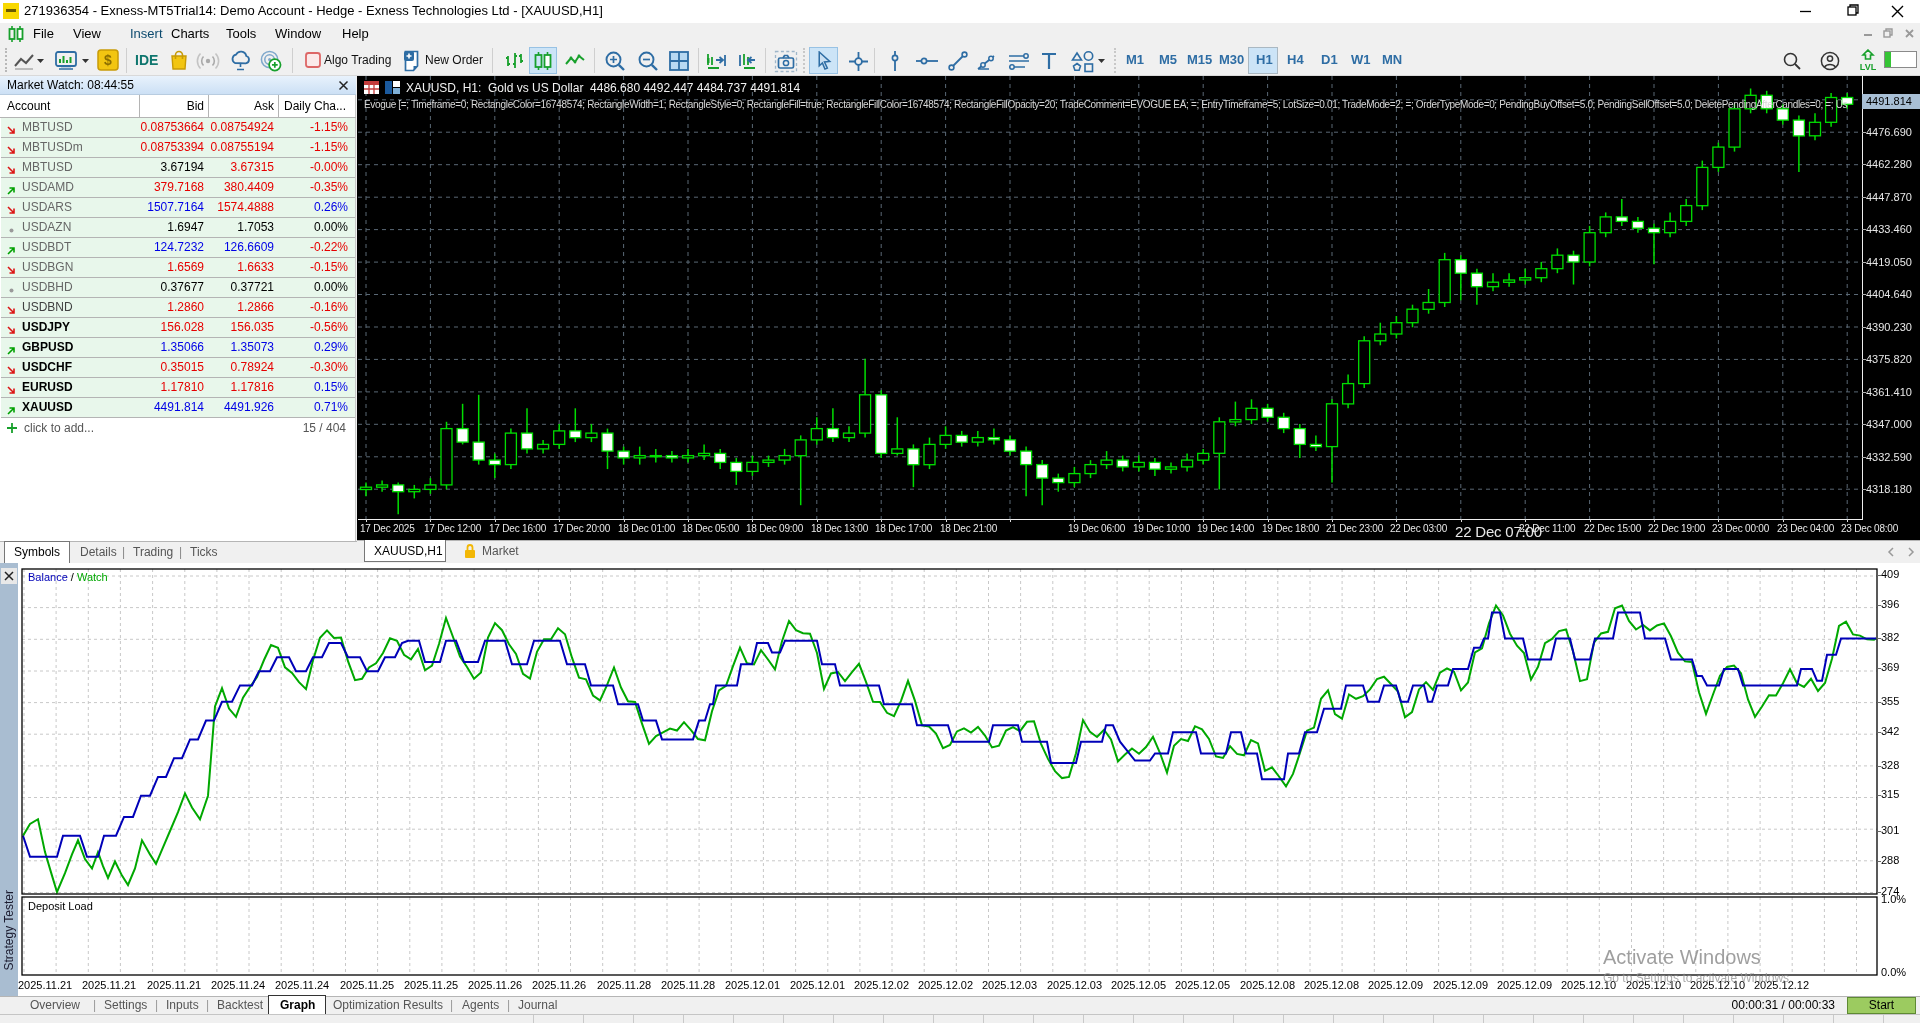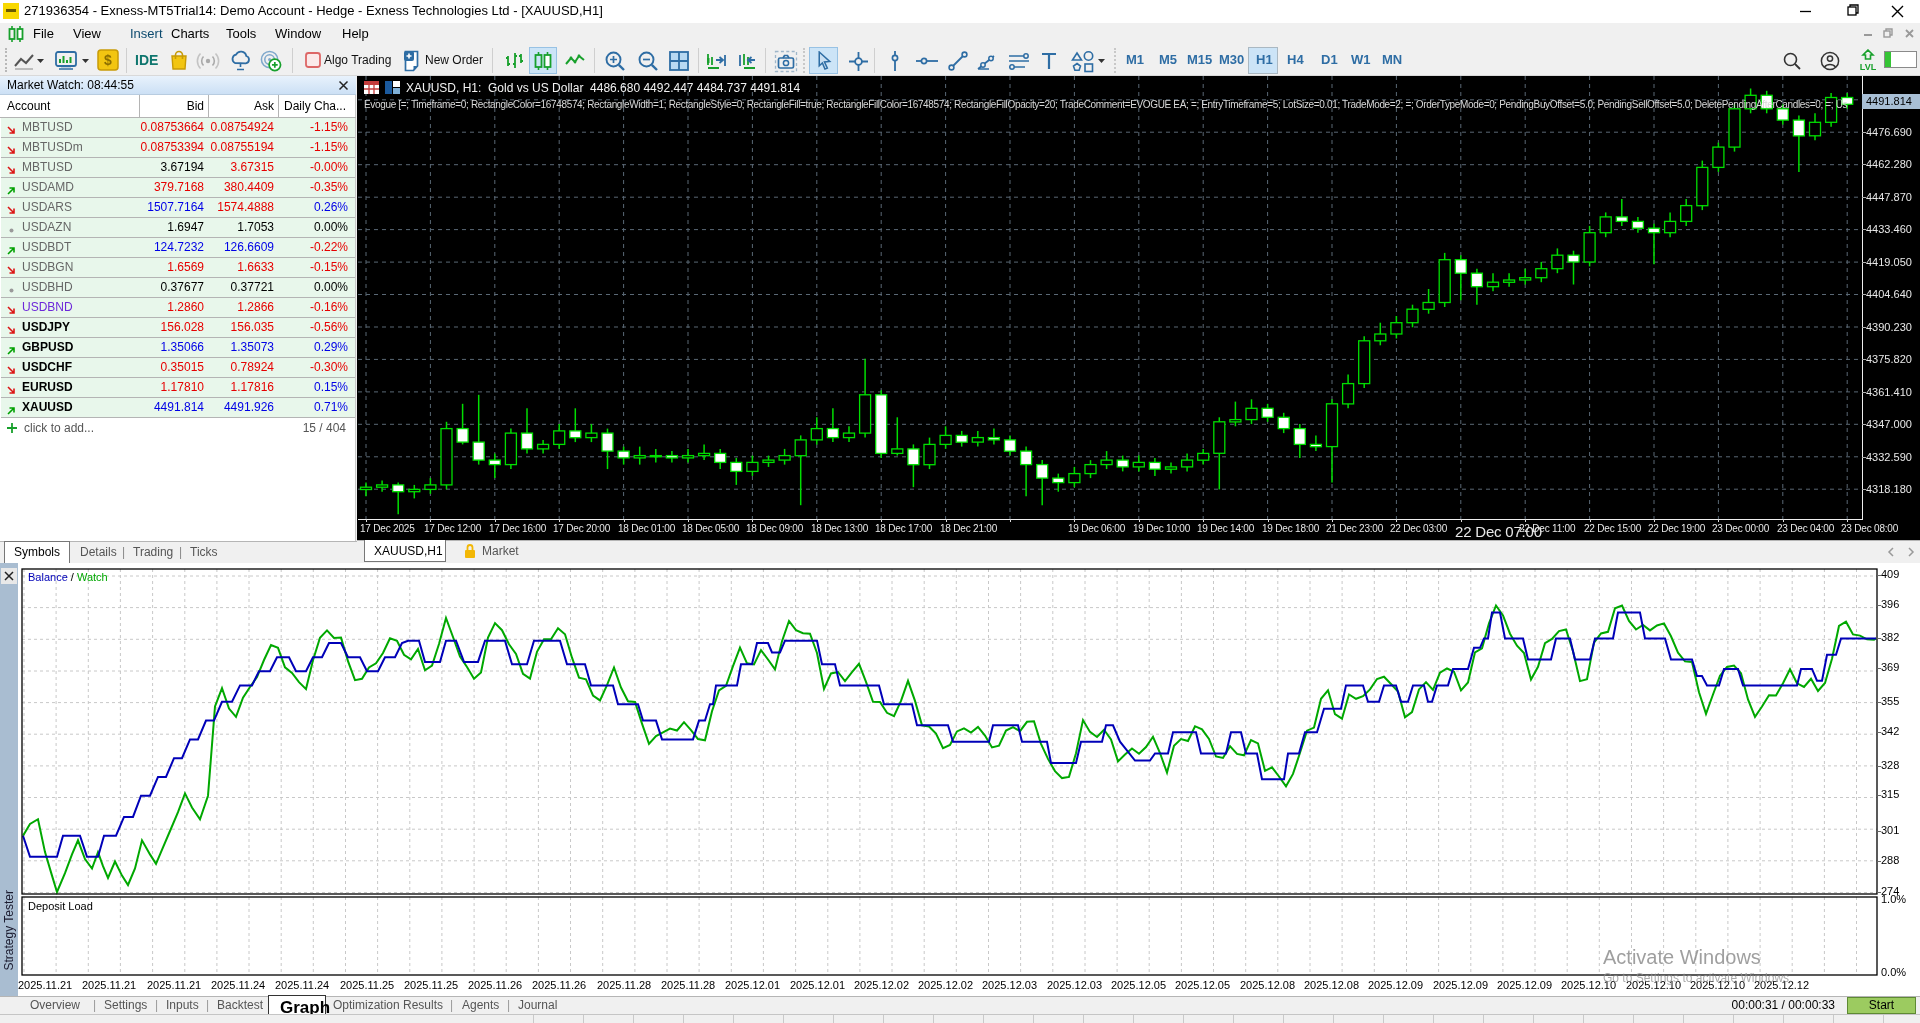--- a/index.html
+++ b/index.html
@@ -298,21 +298,21 @@
       <circle cx="5.5" cy="5.5" r="2" fill="#9A9A9A"></circle>
     </svg></div>
 <div style="position:absolute;left:22px;top:280px;font-size:12px;color:#666666;">USDBHD</div>
 <div style="position:absolute;left:100px;top:280px;width:104px;text-align:right;font-size:12px;color:#000000;">0.37677</div>
 <div style="position:absolute;left:170px;top:280px;width:104px;text-align:right;font-size:12px;color:#000000;">0.37721</div>
 <div style="position:absolute;left:240px;top:280px;width:108px;text-align:right;font-size:12px;color:#000000;">0.00%</div>
 <div style="position:absolute;left:1px;top:298px;width:354px;height:20px;background:#E8F7EB;border-bottom:1px solid #B4B4B4;"></div>
 <div style="position:absolute;left:6px;top:302px;"><svg width="11" height="11" viewBox="0 0 11 11">
       <path d="M2 2 L8 8 M8 3.5 V8 H3.5" stroke="#DC1414" stroke-width="1.6" fill="none"></path>
     </svg></div>
-<div style="position:absolute;left:22px;top:300px;font-size:12px;color:#6d28d9;">USDBND</div>
+<div style="position:absolute;left:22px;top:300px;font-size:12px;color:#404040;">USDBND</div>
 <div style="position:absolute;left:100px;top:300px;width:104px;text-align:right;font-size:12px;color:#E60000;">1.2860</div>
 <div style="position:absolute;left:170px;top:300px;width:104px;text-align:right;font-size:12px;color:#E60000;">1.2866</div>
 <div style="position:absolute;left:240px;top:300px;width:108px;text-align:right;font-size:12px;color:#E60000;">-0.16%</div>
 <div style="position:absolute;left:1px;top:318px;width:354px;height:20px;background:#E8F7EB;border-bottom:1px solid #B4B4B4;"></div>
 <div style="position:absolute;left:6px;top:322px;"><svg width="11" height="11" viewBox="0 0 11 11">
       <path d="M2 2 L8 8 M8 3.5 V8 H3.5" stroke="#DC1414" stroke-width="1.6" fill="none"></path>
     </svg></div>
 <div style="position:absolute;left:22px;top:320px;font-size:12px;color:#000000;font-weight:bold;">USDJPY</div>
 <div style="position:absolute;left:100px;top:320px;width:104px;text-align:right;font-size:12px;color:#E60000;">156.028</div>
 <div style="position:absolute;left:170px;top:320px;width:104px;text-align:right;font-size:12px;color:#E60000;">156.035</div>
@@ -897,21 +897,21 @@
 
 <div class="abs" style="left:0;top:996px;width:1920px;height:18px;background:#F0F0F0;border-top:1px solid #B5B5B5;"></div>
 <div class="abs" style="left:30px;top:998px;font-size:12px;color:#555;">Overview</div>
 <div class="abs" style="left:93px;top:998px;font-size:12px;color:#999;">|</div>
 <div class="abs" style="left:104px;top:998px;font-size:12px;color:#555;">Settings</div>
 <div class="abs" style="left:155px;top:998px;font-size:12px;color:#999;">|</div>
 <div class="abs" style="left:166px;top:998px;font-size:12px;color:#555;">Inputs</div>
 <div class="abs" style="left:206px;top:998px;font-size:12px;color:#999;">|</div>
 <div class="abs" style="left:217px;top:998px;font-size:12px;color:#555;">Backtest</div>
 <div class="abs" style="left:268px;top:995px;width:58px;height:19px;background:#FFF;border:1px solid #333;border-bottom:none;"></div>
-<div class="abs" style="left:280px;top:998px;font-size:17px;font-weight:bold;color:#000;">Graph</div>
+<div class="abs" style="left:280px;top:998px;font-size:12px;font-weight:bold;color:#000;">Graph</div>
 <div class="abs" style="left:333px;top:998px;font-size:12px;color:#555;">Optimization Results</div>
 <div class="abs" style="left:450px;top:998px;font-size:12px;color:#999;">|</div>
 <div class="abs" style="left:462px;top:998px;font-size:12px;color:#555;">Agents</div>
 <div class="abs" style="left:507px;top:998px;font-size:12px;color:#999;">|</div>
 <div class="abs" style="left:518px;top:998px;font-size:12px;color:#555;">Journal</div>
 <div class="abs" style="left:1700px;top:998px;width:135px;text-align:right;font-size:12px;color:#000;">00:00:31 / 00:00:33</div>
 <div class="abs" style="left:1847px;top:997px;width:69px;height:17px;background:#9CCB60;border:1px solid #5E8A33;text-align:center;font-size:12px;color:#000;">Start</div>
 <div class="abs" style="left:0;top:1014px;width:1920px;height:9px;background:#F0F0F0;border-top:1px solid #C5C5C5;"></div>
 
 <div class="abs" style="left:533px;top:1015px;width:1px;height:8px;background:#C9C9C9;"></div>

